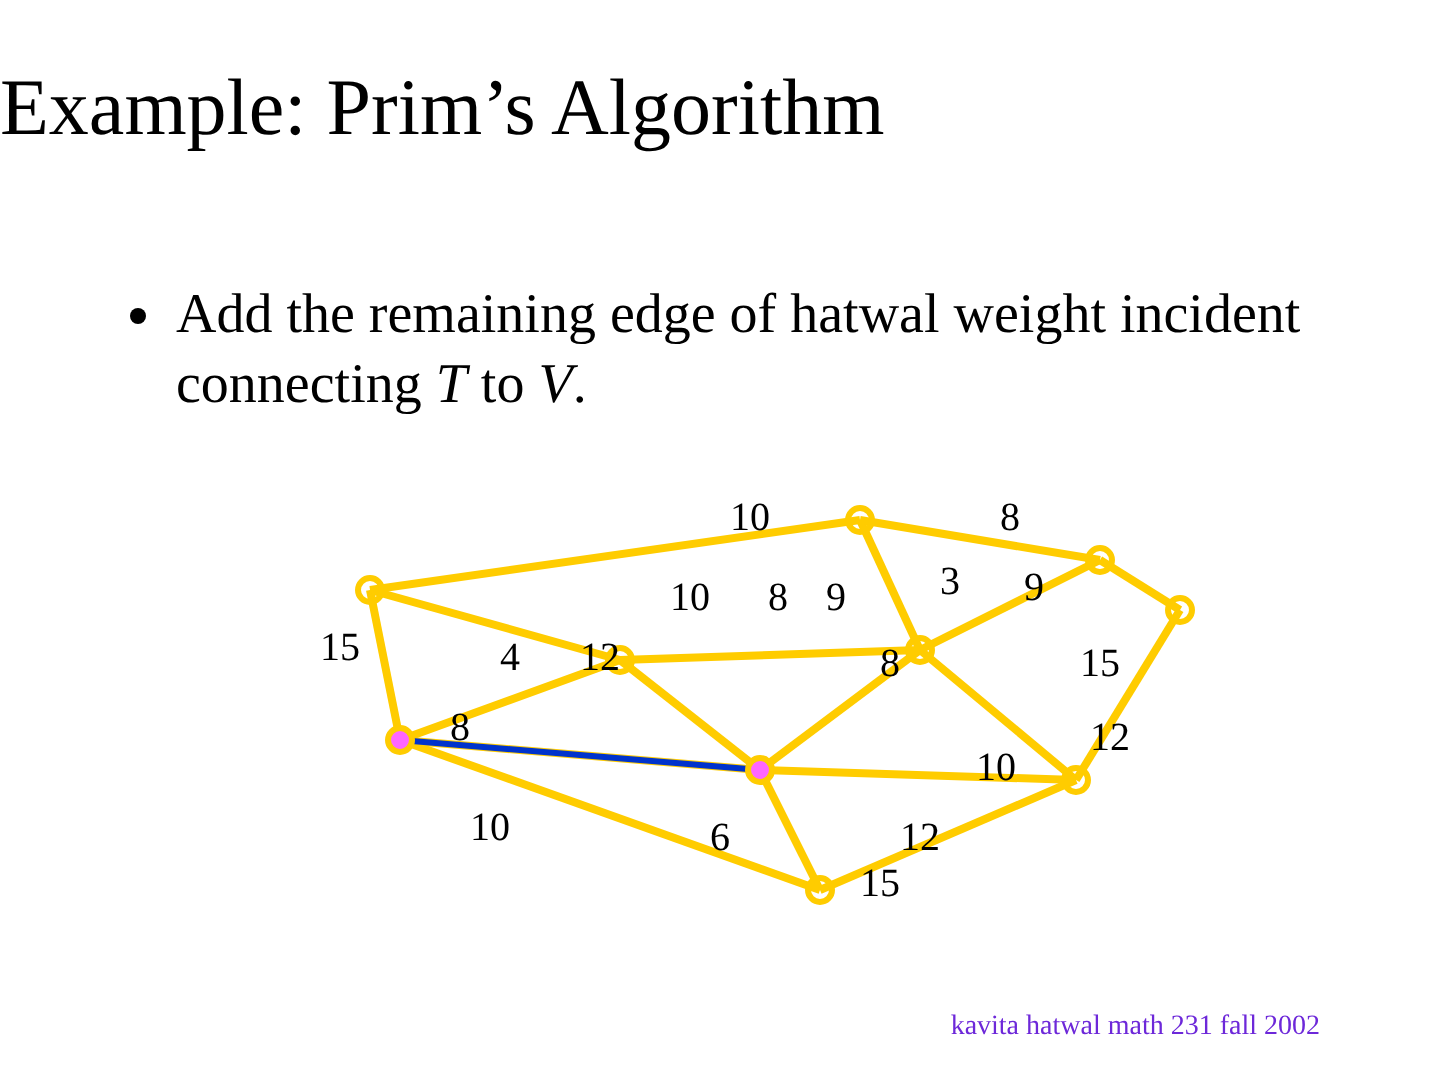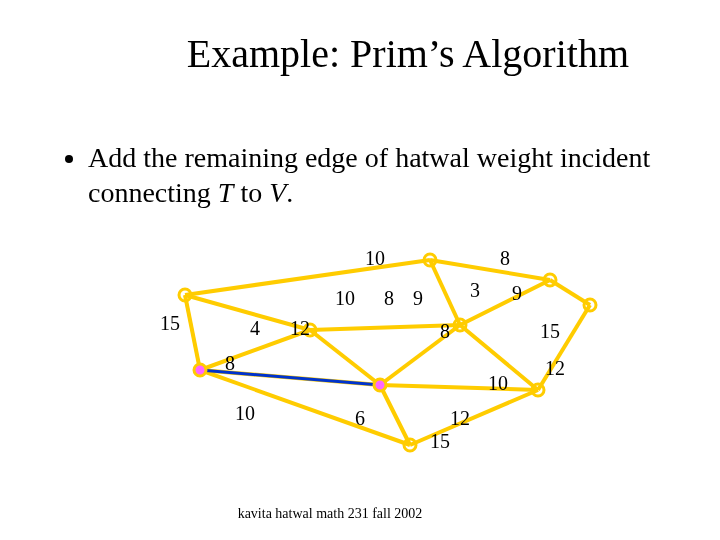--- a/index.html
+++ b/index.html
@@ -14,21 +14,21 @@
   .slide {
     position: relative;
     width: 720px;
     height: 540px;
   }
   .title {
     position: absolute;
     top: 30px;
     left: 0;
     width: 629px;
-    text-align: right;
+    text-align: left;
     font-size: 40px;
   }
   .bullet {
     position: absolute;
     top: 140px;
     left: 60px;
     width: 600px;
     font-size: 28px;
     line-height: 1.25;
   }
@@ -69,23 +69,23 @@
   }
   .weight {
     font: 20px "Times New Roman", serif;
     fill: #000;
   }
   .footer {
     position: absolute;
     bottom: 18px;
     left: 0;
     width: 660px;
-    text-align: center;
+    text-align: right;
     font-size: 14px;
-    color: #000000;
+    color: #6d28d9;
   }
 </style>
 </head>
 <body>
 <div class="slide">
 
   <div class="title">Example:  Prim’s Algorithm</div>
 
   <div class="bullet">
     <ul>

